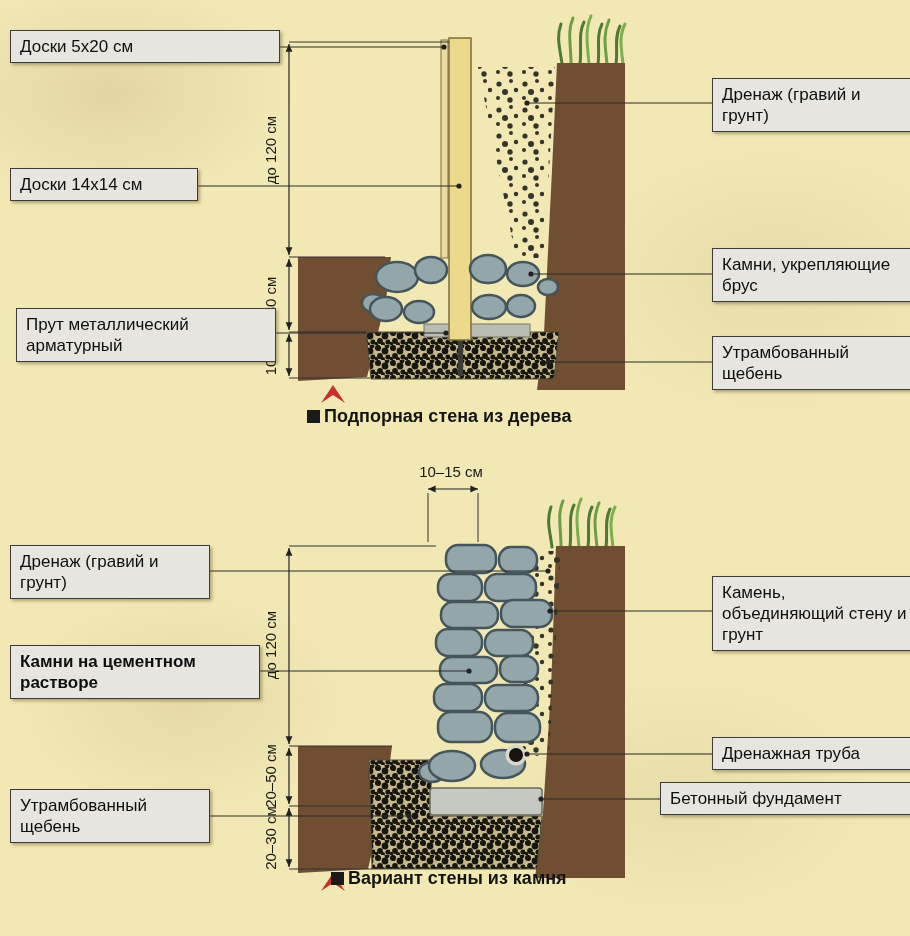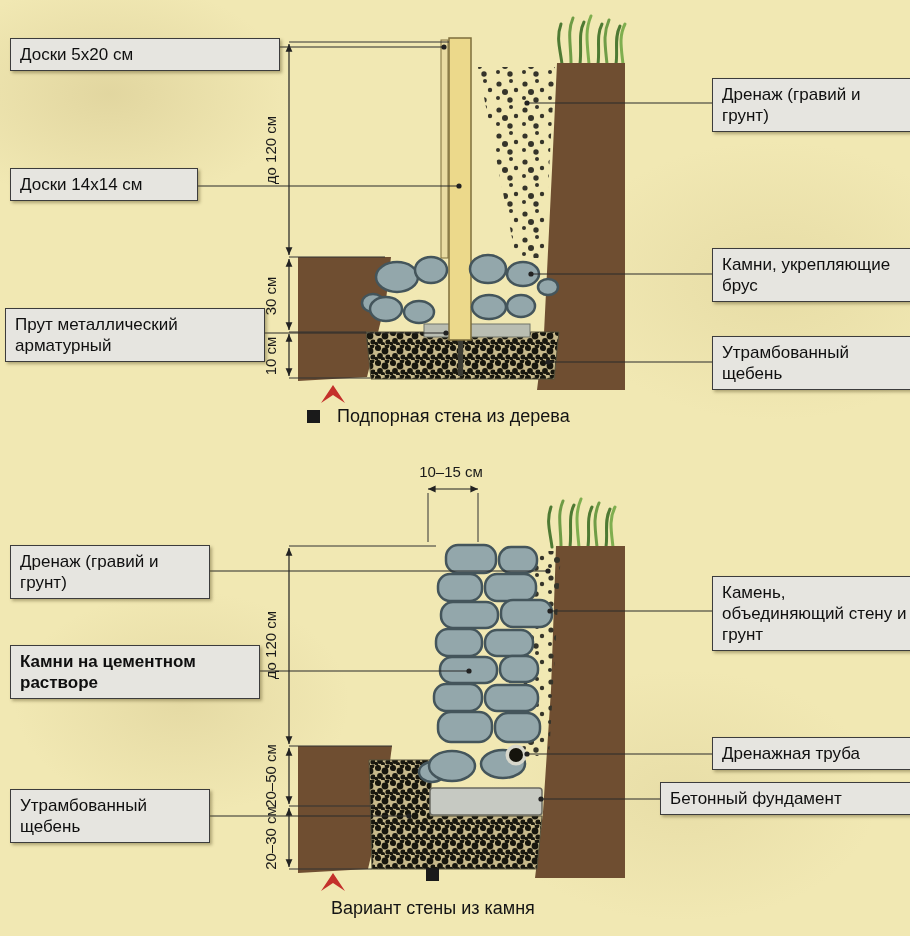--- a/index.html
+++ b/index.html
@@ -14,22 +14,22 @@
     font-family:"Liberation Sans", sans-serif;
   }
   svg.canvas { position:absolute; left:0; top:0; }
   svg text { font-family:"Liberation Sans", sans-serif; fill:#1a1a1a; }
   .label-box {
     position:absolute; background:#e6e5e0; border:1px solid #3c3c3c;
     padding:5px 9px; font-size:17px; line-height:1.24; color:#0f0f0f;
     box-shadow:2px 2px 3px rgba(96,84,42,0.45);
   }
   .caption {
-    position:absolute; display:flex; align-items:center; gap:17px;
-    font-size:18px; font-weight:normal; color:#141414;
+    position:absolute; display:flex; align-items:center; gap:4px;
+    font-size:18px; font-weight:bold; color:#141414;
   }
   .caption .sq { width:13px; height:13px; background:#1a1a1a; flex:0 0 auto; }
 </style>
 </head>
 <body>
 
 <div class="page">
 
 <svg class="canvas" width="910" height="936" viewBox="0 0 910 936">
   <defs>
@@ -191,37 +191,37 @@
           <circle cx="469" cy="671" r="2.6"></circle>
           <circle cx="409" cy="816" r="2.6"></circle>
       <circle cx="550" cy="611" r="2.6"></circle>
           <circle cx="527" cy="754" r="2.6"></circle>
           <circle cx="541" cy="799" r="2.6"></circle>
     </g>
     <path d="M321,891 L333,873 L345,891 L333,883 Z" fill="#c4302b"></path>
   </g>
 </svg>
 
-<div class="label-box" style="left:10px; top:30px; width:250px;margin-top:8px;">Доски 5x20 см</div>
+<div class="label-box" style="left:10px; top:30px; width:250px;">Доски 5x20 см</div>
 <div class="label-box" style="left:10px; top:168px; width:168px;">Доски 14x14 см</div>
-<div class="label-box" style="left:5px; top:308px; width:240px;">Прут металлический арматурный</div>
+<div class="label-box" style="left:16px; top:308px; width:240px;">Прут металлический арматурный</div>
 <div class="label-box" style="left:712px; top:78px; width:186px;">Дренаж (гравий и грунт)</div>
 <div class="label-box" style="left:712px; top:248px; width:186px;">Камни, укрепляющие брус</div>
 <div class="label-box" style="left:712px; top:336px; width:186px;">Утрамбованный щебень</div>
 
 <div class="caption" style="left:307px; top:406px;">
   <span class="sq"></span>
   <span>Подпорная стена из дерева</span>
 </div>
 
 <div class="label-box" style="left:10px; top:545px; width:180px;">Дренаж (гравий и грунт)</div>
 <div class="label-box" style="left:10px; top:645px; width:230px;font-weight:bold;">Камни на цементном растворе</div>
 <div class="label-box" style="left:10px; top:789px; width:180px;">Утрамбованный щебень</div>
 <div class="label-box" style="left:712px; top:576px; width:186px;">Камень, объединяющий стену и грунт</div>
 <div class="label-box" style="left:712px; top:737px; width:186px;">Дренажная труба</div>
 <div class="label-box" style="left:660px; top:782px; width:240px;">Бетонный фундамент</div>
 
-<div class="caption" style="left:331px; top:868px;flex-direction:column;">
+<div class="caption" style="left:331px; top:868px;">
   <span class="sq"></span>
   <span>Вариант стены из камня</span>
 </div>
 
 </div>
 
 </body></html>

